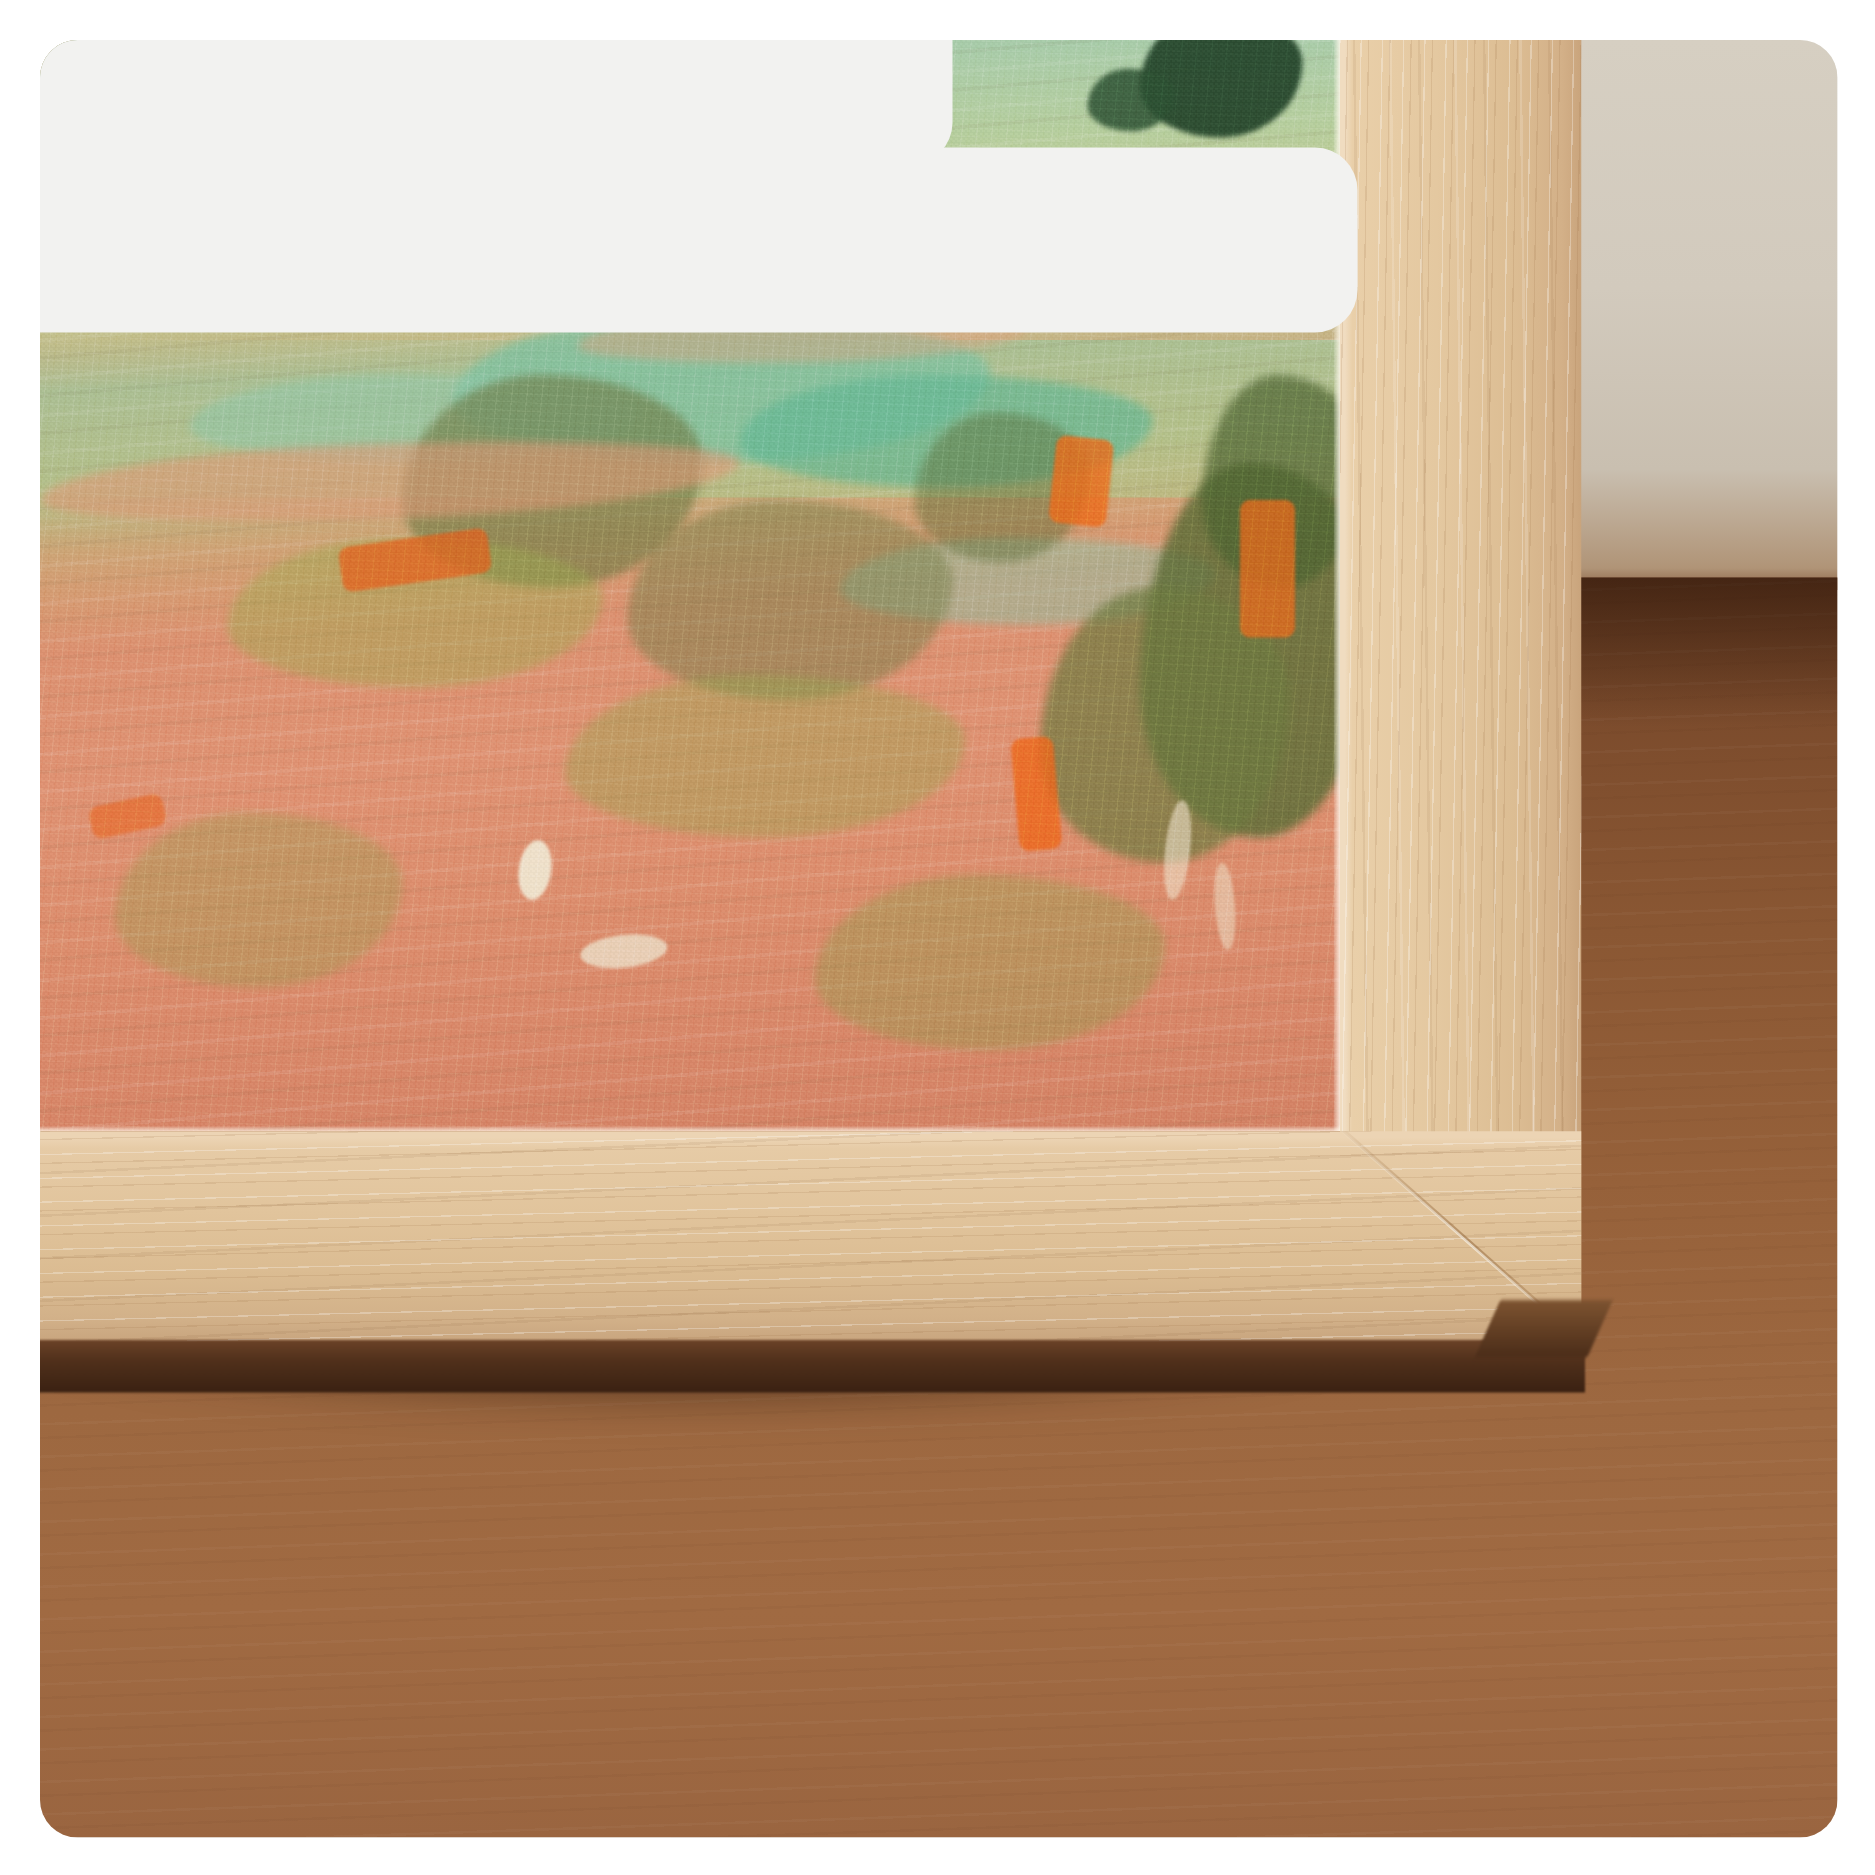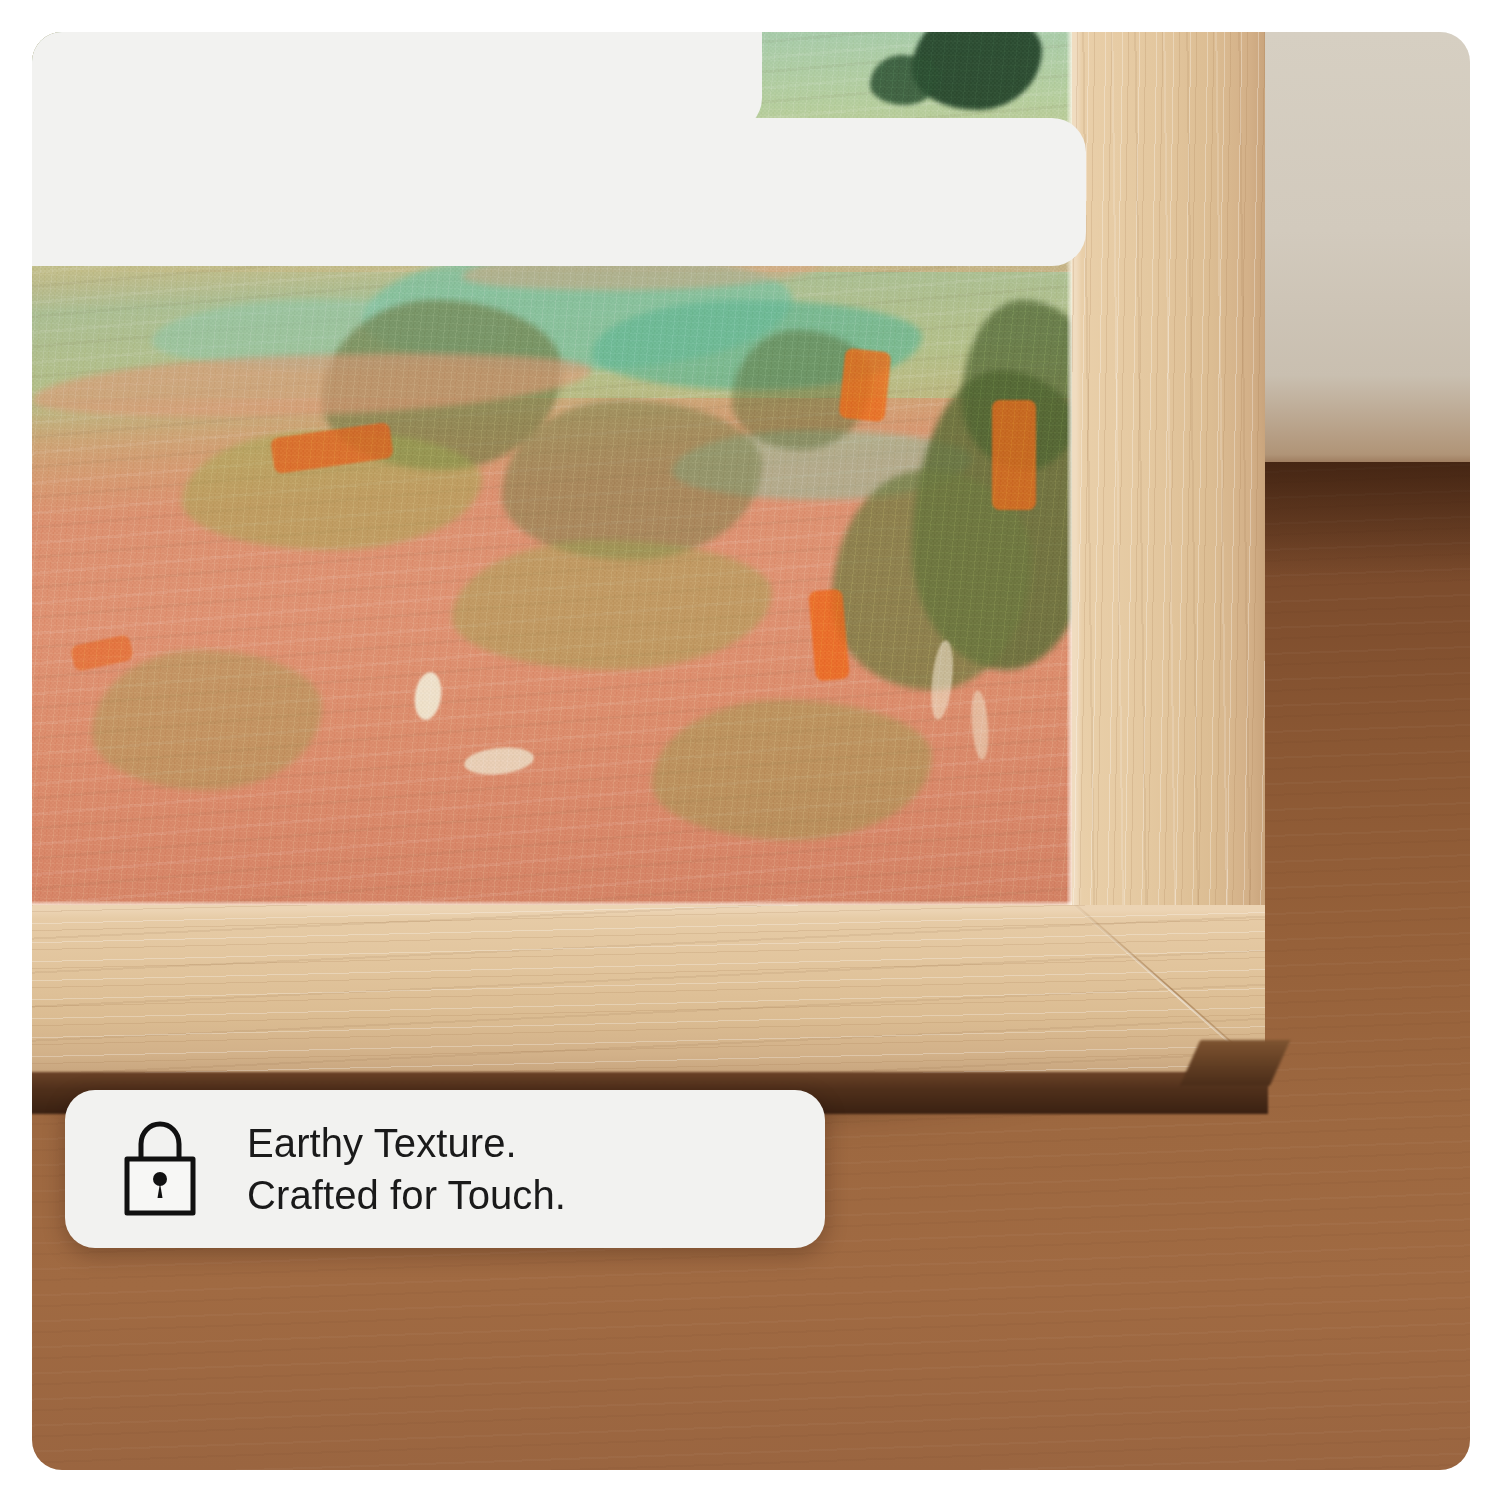--- a/index.html
+++ b/index.html
@@ -444,31 +444,17 @@
 
     <div class="headline-mask">
       <div class="hm-row r1"></div>
       <div class="hm-row r2"></div>
     </div>
 
 
     <div class="badges">
 
 
-      <div class="badge">
-        <div class="badge-icon">
-          <svg width="84" height="100" viewBox="0 0 84 100" fill="none" stroke="#111" stroke-width="5" stroke-linecap="round" stroke-linejoin="round">
-            <path d="M23 40 L23 25 C23 13.5, 31.5 5, 42 5 C52.5 5, 61 13.5, 61 25 L61 40"></path>
-            <rect x="9" y="40" width="66" height="54" fill="#f7f7f5" stroke="#111" stroke-width="5"></rect>
-            <circle cx="42" cy="60" r="7" fill="#111" stroke="none"></circle>
-            <path d="M42 64 L39.5 79 L44.5 79 Z" fill="#111" stroke="none"></path>
-          </svg>
-        </div>
-        <div class="badge-text">
-          <span class="bl">Earthy Texture.</span>
-          <span class="bl">Crafted for Touch.</span>
-        </div>
-      </div>
 
     </div>
 
   </div>
 </div>
 
 </body></html>

